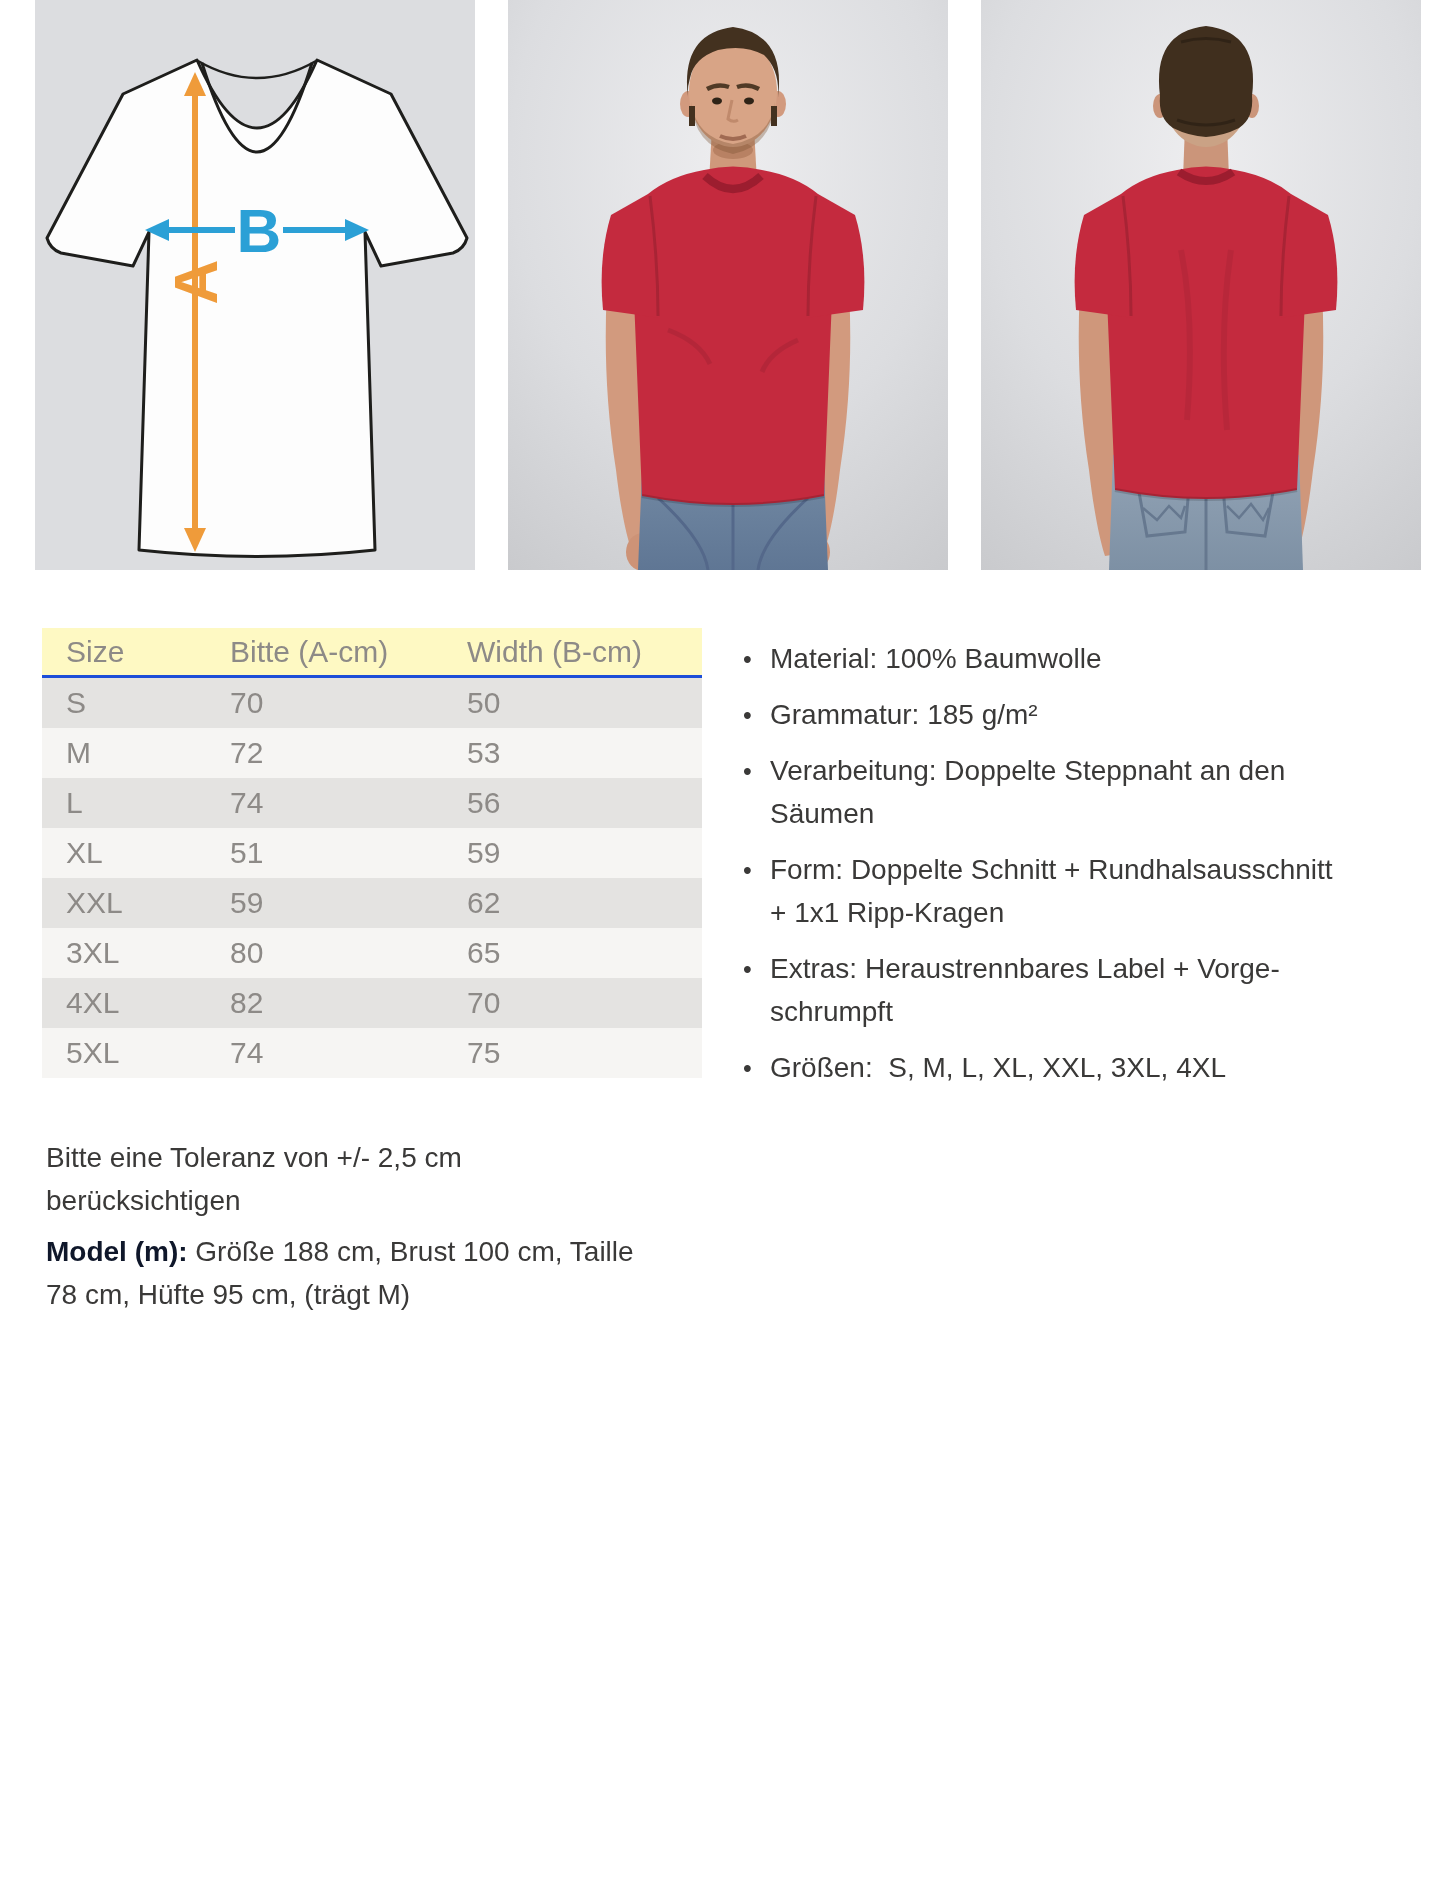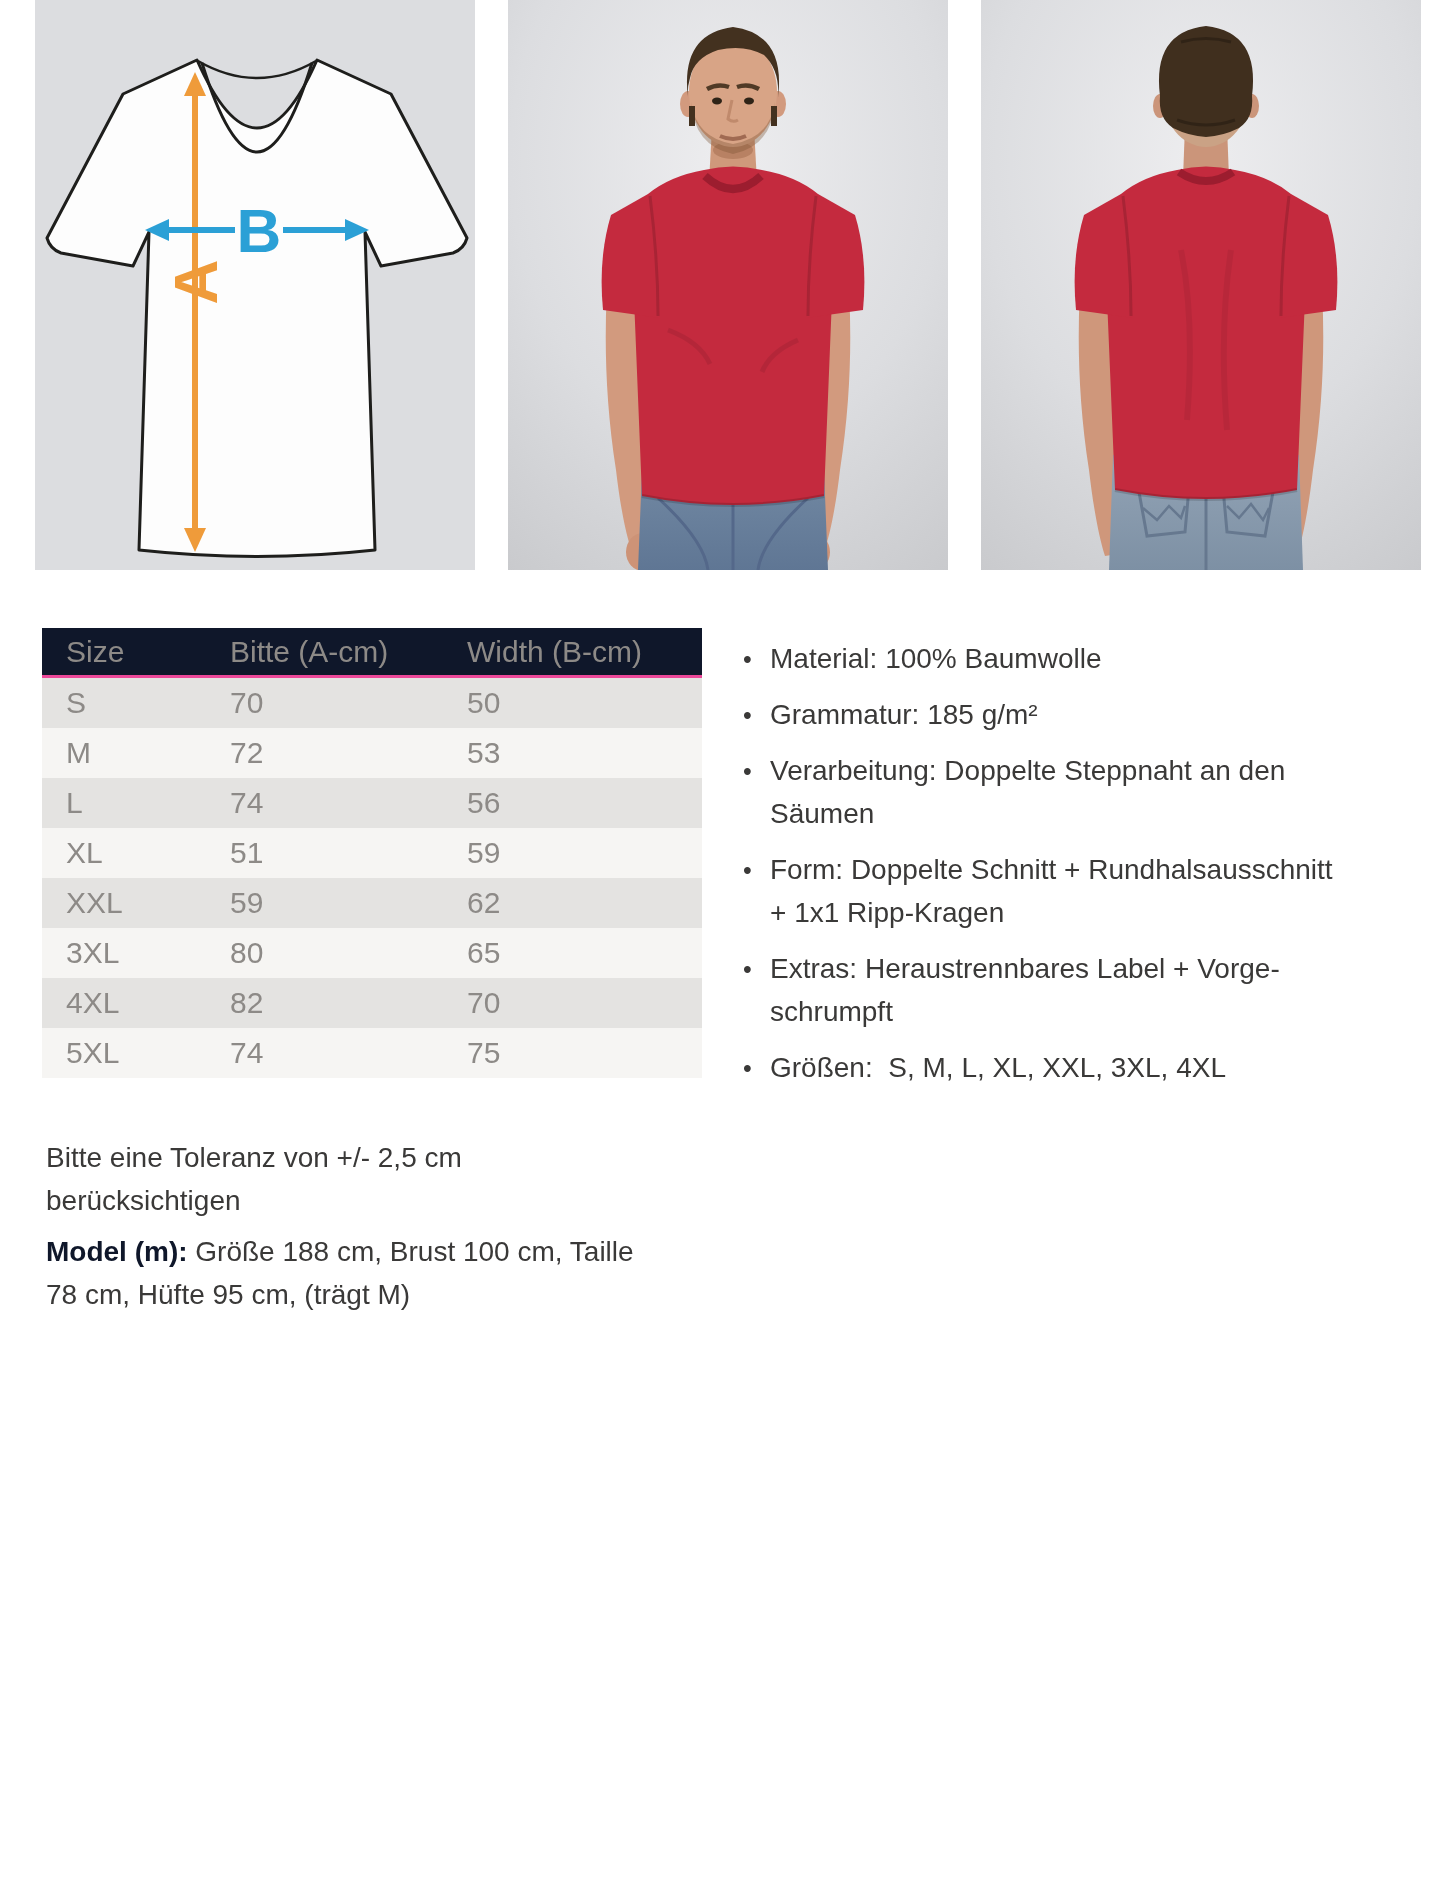--- a/index.html
+++ b/index.html
@@ -8,21 +8,21 @@
     font-family:"Liberation Sans","DejaVu Sans",sans-serif;color:#3a3938;
   }
   .panels{position:absolute;left:35px;top:0;display:flex;gap:33px;}
   .panel{width:440px;height:570px;overflow:hidden;}
   .panel svg{display:block;width:440px;height:570px;}
 
   .size-table{position:absolute;left:42px;top:628px;width:660px;border-collapse:collapse;}
   .size-table th,.size-table td{
     font-size:30px;font-weight:400;text-align:left;padding:0;color:#8d8a87;
   }
-  .size-table th{height:47px;background:#0f172a;border-bottom:3px solid #ec4899;}
+  .size-table th{height:47px;background:#fef9c3;border-bottom:3px solid #1d4ed8;}
   .size-table td{height:50px;}
   .size-table th:first-child,.size-table td:first-child{padding-left:24px;}
   tr.row-dark td{background:#e4e3e1;}
   tr.row-light td{background:#f6f5f3;}
 
   .notes{position:absolute;left:38px;top:1128px;width:625px;font-size:28px;line-height:43px;}
   .notes p{margin:8px;}
   .notes strong{font-weight:700;color:#0f172a;}
 
   .desc{position:absolute;left:730px;top:624px;width:605px;font-size:28px;line-height:43px;}

